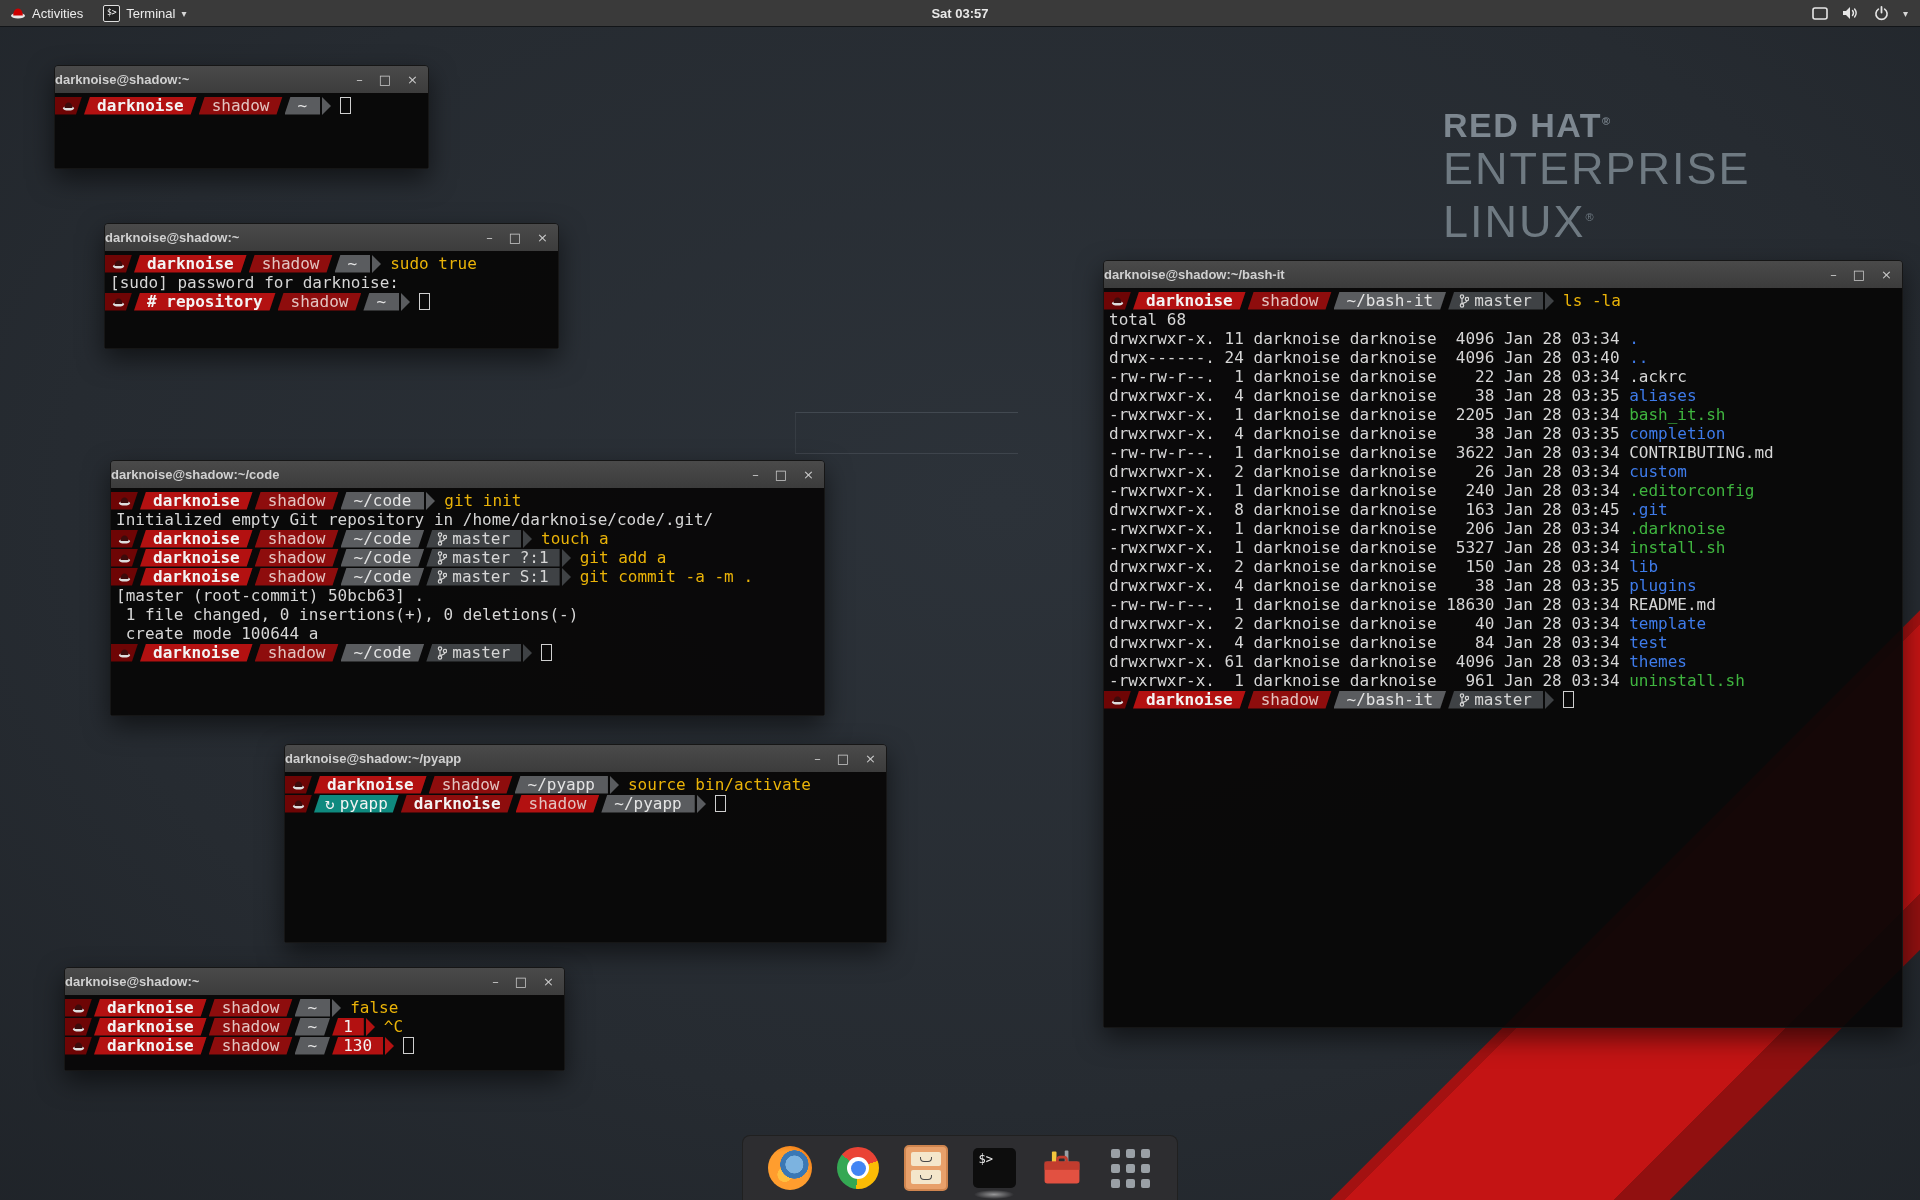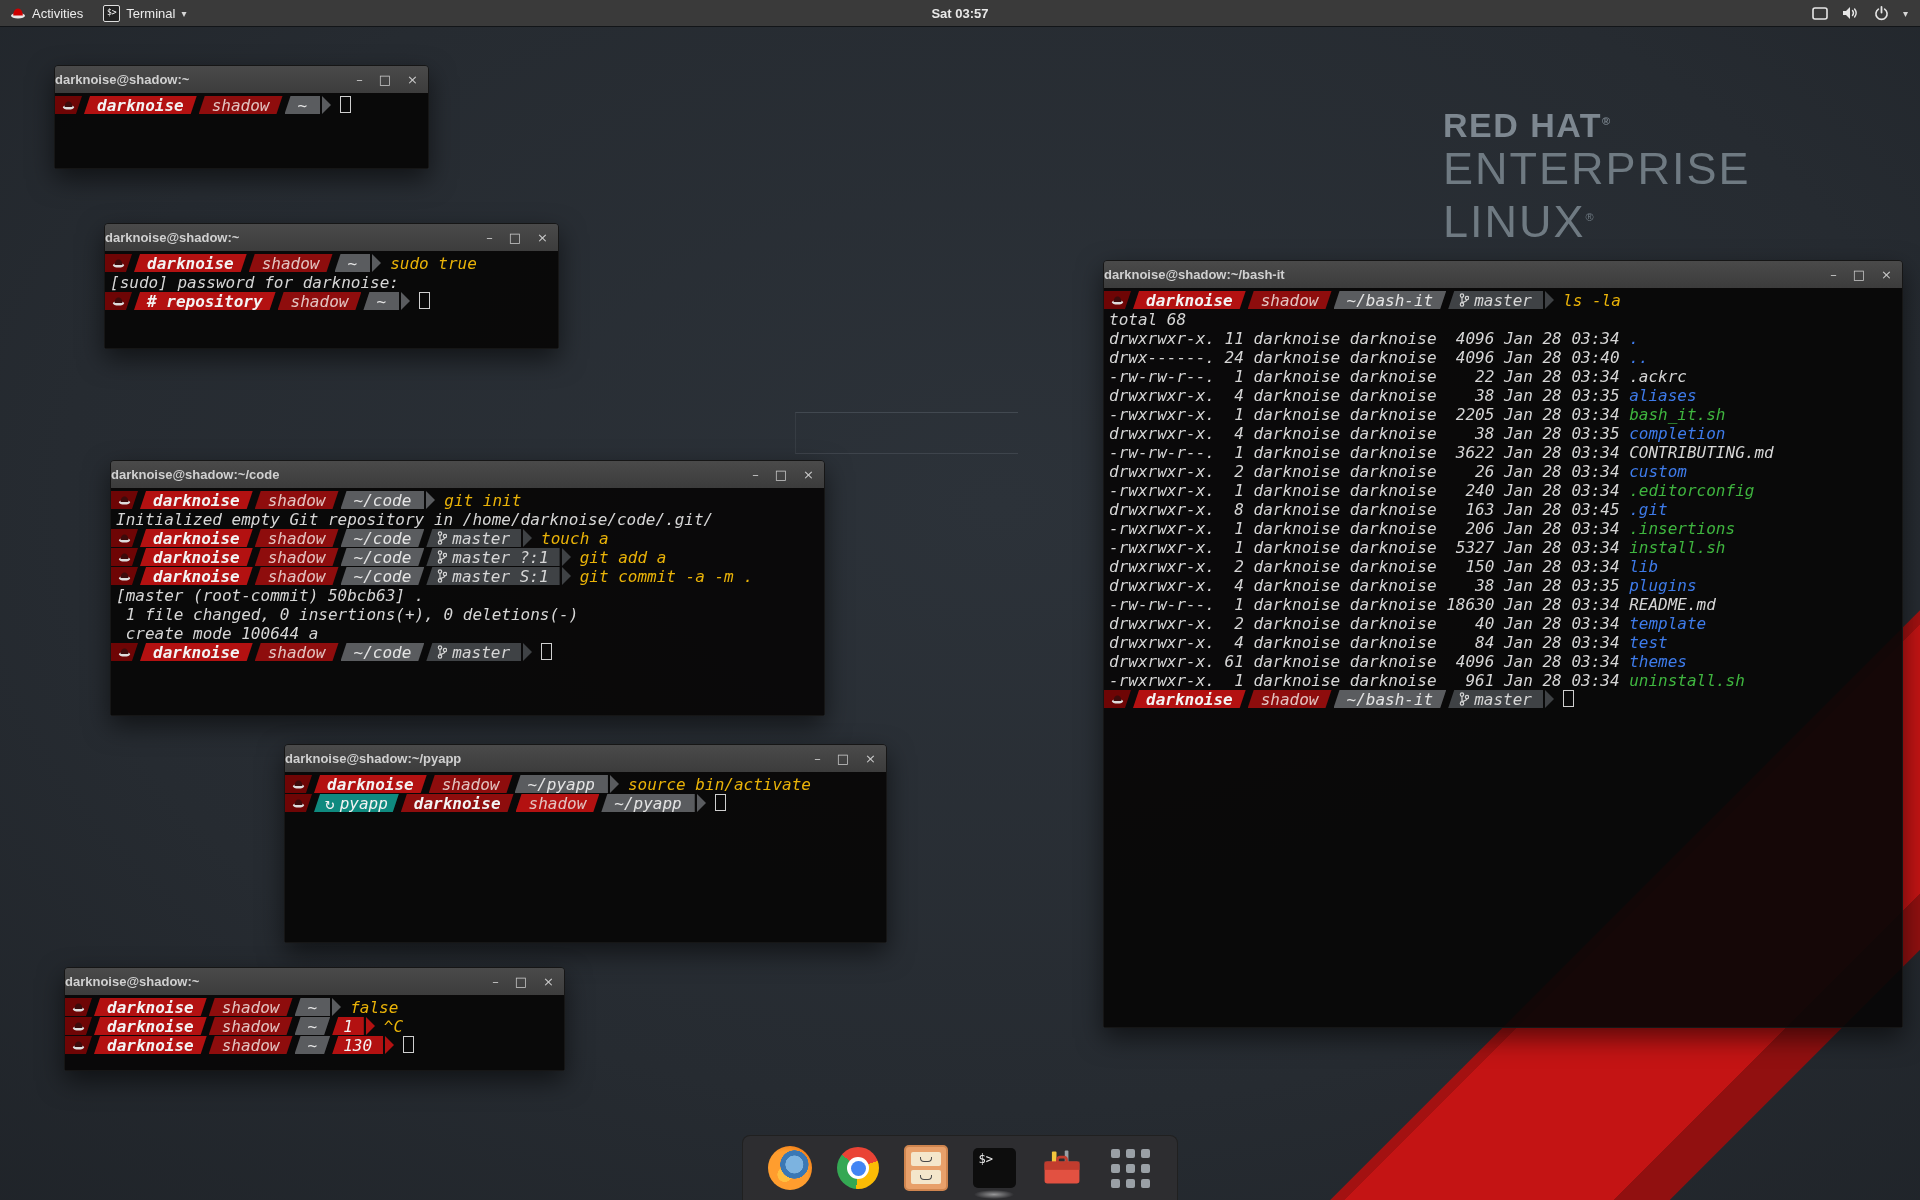--- a/index.html
+++ b/index.html
@@ -36,21 +36,21 @@
   
   .window{position:absolute;border:1px solid #161616;border-radius:4px 4px 2px 2px;
     box-shadow:0 10px 26px rgba(0,0,0,.55);z-index:5;}
   .titlebar{height:27px;background:linear-gradient(#4a4a4a,#3c3c3c);border-bottom:1px solid #2a2a2a;
     border-radius:3px 3px 0 0;position:relative;display:flex;align-items:center;}
   .titlebar .title{font-size:13px;font-weight:bold;color:#d0d0d0;}
   .controls{position:absolute;right:10px;top:0;height:100%;display:flex;align-items:center;gap:16px;}
   .win-btn{color:#c9c9c9;font-size:13px;line-height:13px;cursor:default;font-family:"DejaVu Sans",sans-serif;}
   .term-content{position:absolute;left:0;right:0;top:27px;bottom:0;background:rgba(7,6,6,.93);
     font-family:"DejaVu Sans Mono",monospace;font-size:16px;color:#d6d6d6;overflow:hidden;padding-top:3px;}
-  .line{height:19px;white-space:pre;display:flex;font-style:italic;}
+  .line{height:19px;white-space:pre;display:flex;align-items:center;}
   .line.out{display:block;line-height:19px;padding-left:5px;}
   
   .seg{position:relative;display:inline-flex;align-items:center;justify-content:center;height:18px;padding:0 13px;margin-right:2px;}
   .seg .sbg{position:absolute;inset:0;background:var(--segbg);
     clip-path:polygon(6px 0,100% 0,calc(100% - 6px) 100%,0 100%);}
   .seg .stx{position:relative;z-index:1;display:inline-flex;align-items:center;gap:5px;}
   .seg-icon{width:27px;padding:0;}
   .seg-icon .sbg{clip-path:polygon(0 0,100% 0,calc(100% - 6px) 100%,0 100%);}
   .seg.lastseg .sbg{clip-path:polygon(6px 0,100% 0,100% 100%,0 100%);}
   .seg-icon{--segbg:var(--c-icon);}
@@ -314,21 +314,21 @@
       <div class="line out"><span>drwxrwxr-x. 11 darknoise darknoise  4096 Jan 28 03:34 </span><span class="fg-blue">.</span></div>
       <div class="line out"><span>drwx------. 24 darknoise darknoise  4096 Jan 28 03:40 </span><span class="fg-blue">..</span></div>
       <div class="line out"><span>-rw-rw-r--.  1 darknoise darknoise    22 Jan 28 03:34 </span><span>.ackrc</span></div>
       <div class="line out"><span>drwxrwxr-x.  4 darknoise darknoise    38 Jan 28 03:35 </span><span class="fg-blue">aliases</span></div>
       <div class="line out"><span>-rwxrwxr-x.  1 darknoise darknoise  2205 Jan 28 03:34 </span><span class="fg-green">bash_it.sh</span></div>
       <div class="line out"><span>drwxrwxr-x.  4 darknoise darknoise    38 Jan 28 03:35 </span><span class="fg-blue">completion</span></div>
       <div class="line out"><span>-rw-rw-r--.  1 darknoise darknoise  3622 Jan 28 03:34 </span><span>CONTRIBUTING.md</span></div>
       <div class="line out"><span>drwxrwxr-x.  2 darknoise darknoise    26 Jan 28 03:34 </span><span class="fg-blue">custom</span></div>
       <div class="line out"><span>-rwxrwxr-x.  1 darknoise darknoise   240 Jan 28 03:34 </span><span class="fg-green">.editorconfig</span></div>
       <div class="line out"><span>drwxrwxr-x.  8 darknoise darknoise   163 Jan 28 03:45 </span><span class="fg-blue">.git</span></div>
-      <div class="line out"><span>-rwxrwxr-x.  1 darknoise darknoise   206 Jan 28 03:34 </span><span class="fg-green">.insertions</span></div>
+      <div class="line out"><span>-rwxrwxr-x.  1 darknoise darknoise   206 Jan 28 03:34 </span><span class="fg-green">.darknoise</span></div>
       <div class="line out"><span>-rwxrwxr-x.  1 darknoise darknoise  5327 Jan 28 03:34 </span><span class="fg-green">install.sh</span></div>
       <div class="line out"><span>drwxrwxr-x.  2 darknoise darknoise   150 Jan 28 03:34 </span><span class="fg-blue">lib</span></div>
       <div class="line out"><span>drwxrwxr-x.  4 darknoise darknoise    38 Jan 28 03:35 </span><span class="fg-blue">plugins</span></div>
       <div class="line out"><span>-rw-rw-r--.  1 darknoise darknoise 18630 Jan 28 03:34 </span><span>README.md</span></div>
       <div class="line out"><span>drwxrwxr-x.  2 darknoise darknoise    40 Jan 28 03:34 </span><span class="fg-blue">template</span></div>
       <div class="line out"><span>drwxrwxr-x.  4 darknoise darknoise    84 Jan 28 03:34 </span><span class="fg-blue">test</span></div>
       <div class="line out"><span>drwxrwxr-x. 61 darknoise darknoise  4096 Jan 28 03:34 </span><span class="fg-blue">themes</span></div>
       <div class="line out"><span>-rwxrwxr-x.  1 darknoise darknoise   961 Jan 28 03:34 </span><span class="fg-green">uninstall.sh</span></div>
       <div class="line"><span class="seg seg-icon"><i class="sbg"></i><span class="stx"><svg width="13" height="10" viewBox="0 0 16 12">
               <ellipse cx="8" cy="8.8" rx="7" ry="2.8" fill="#ddd"></ellipse>

